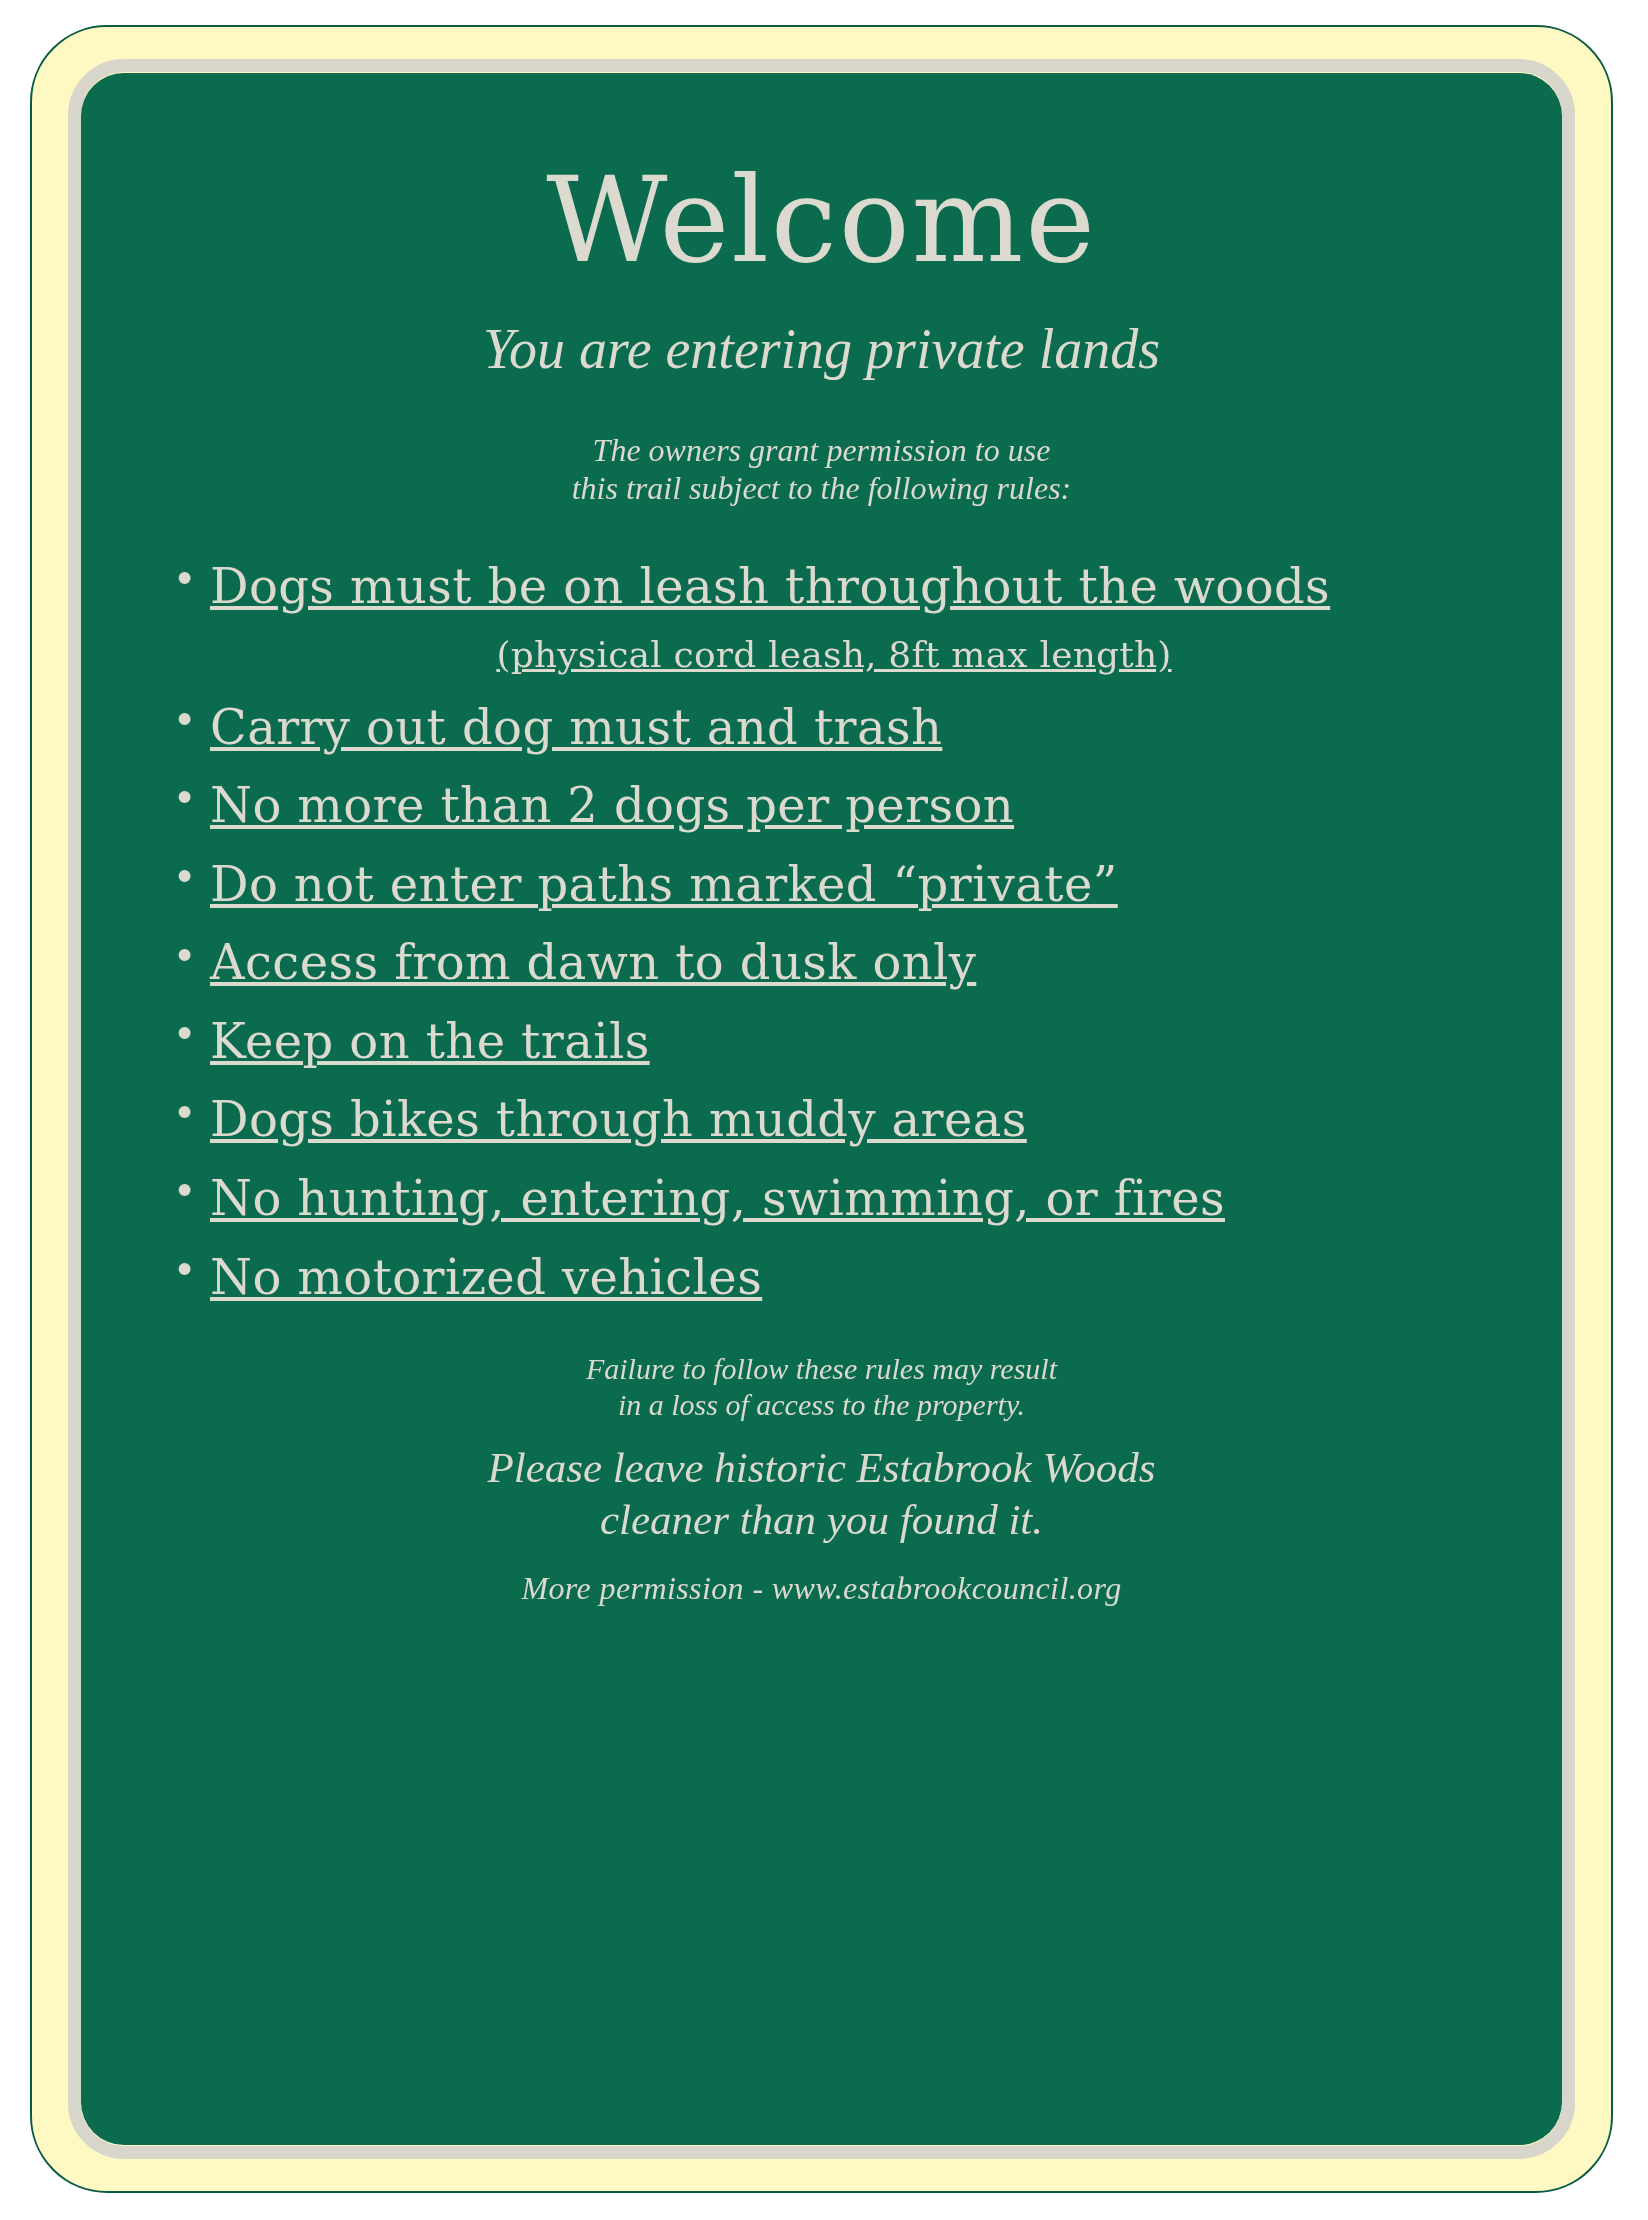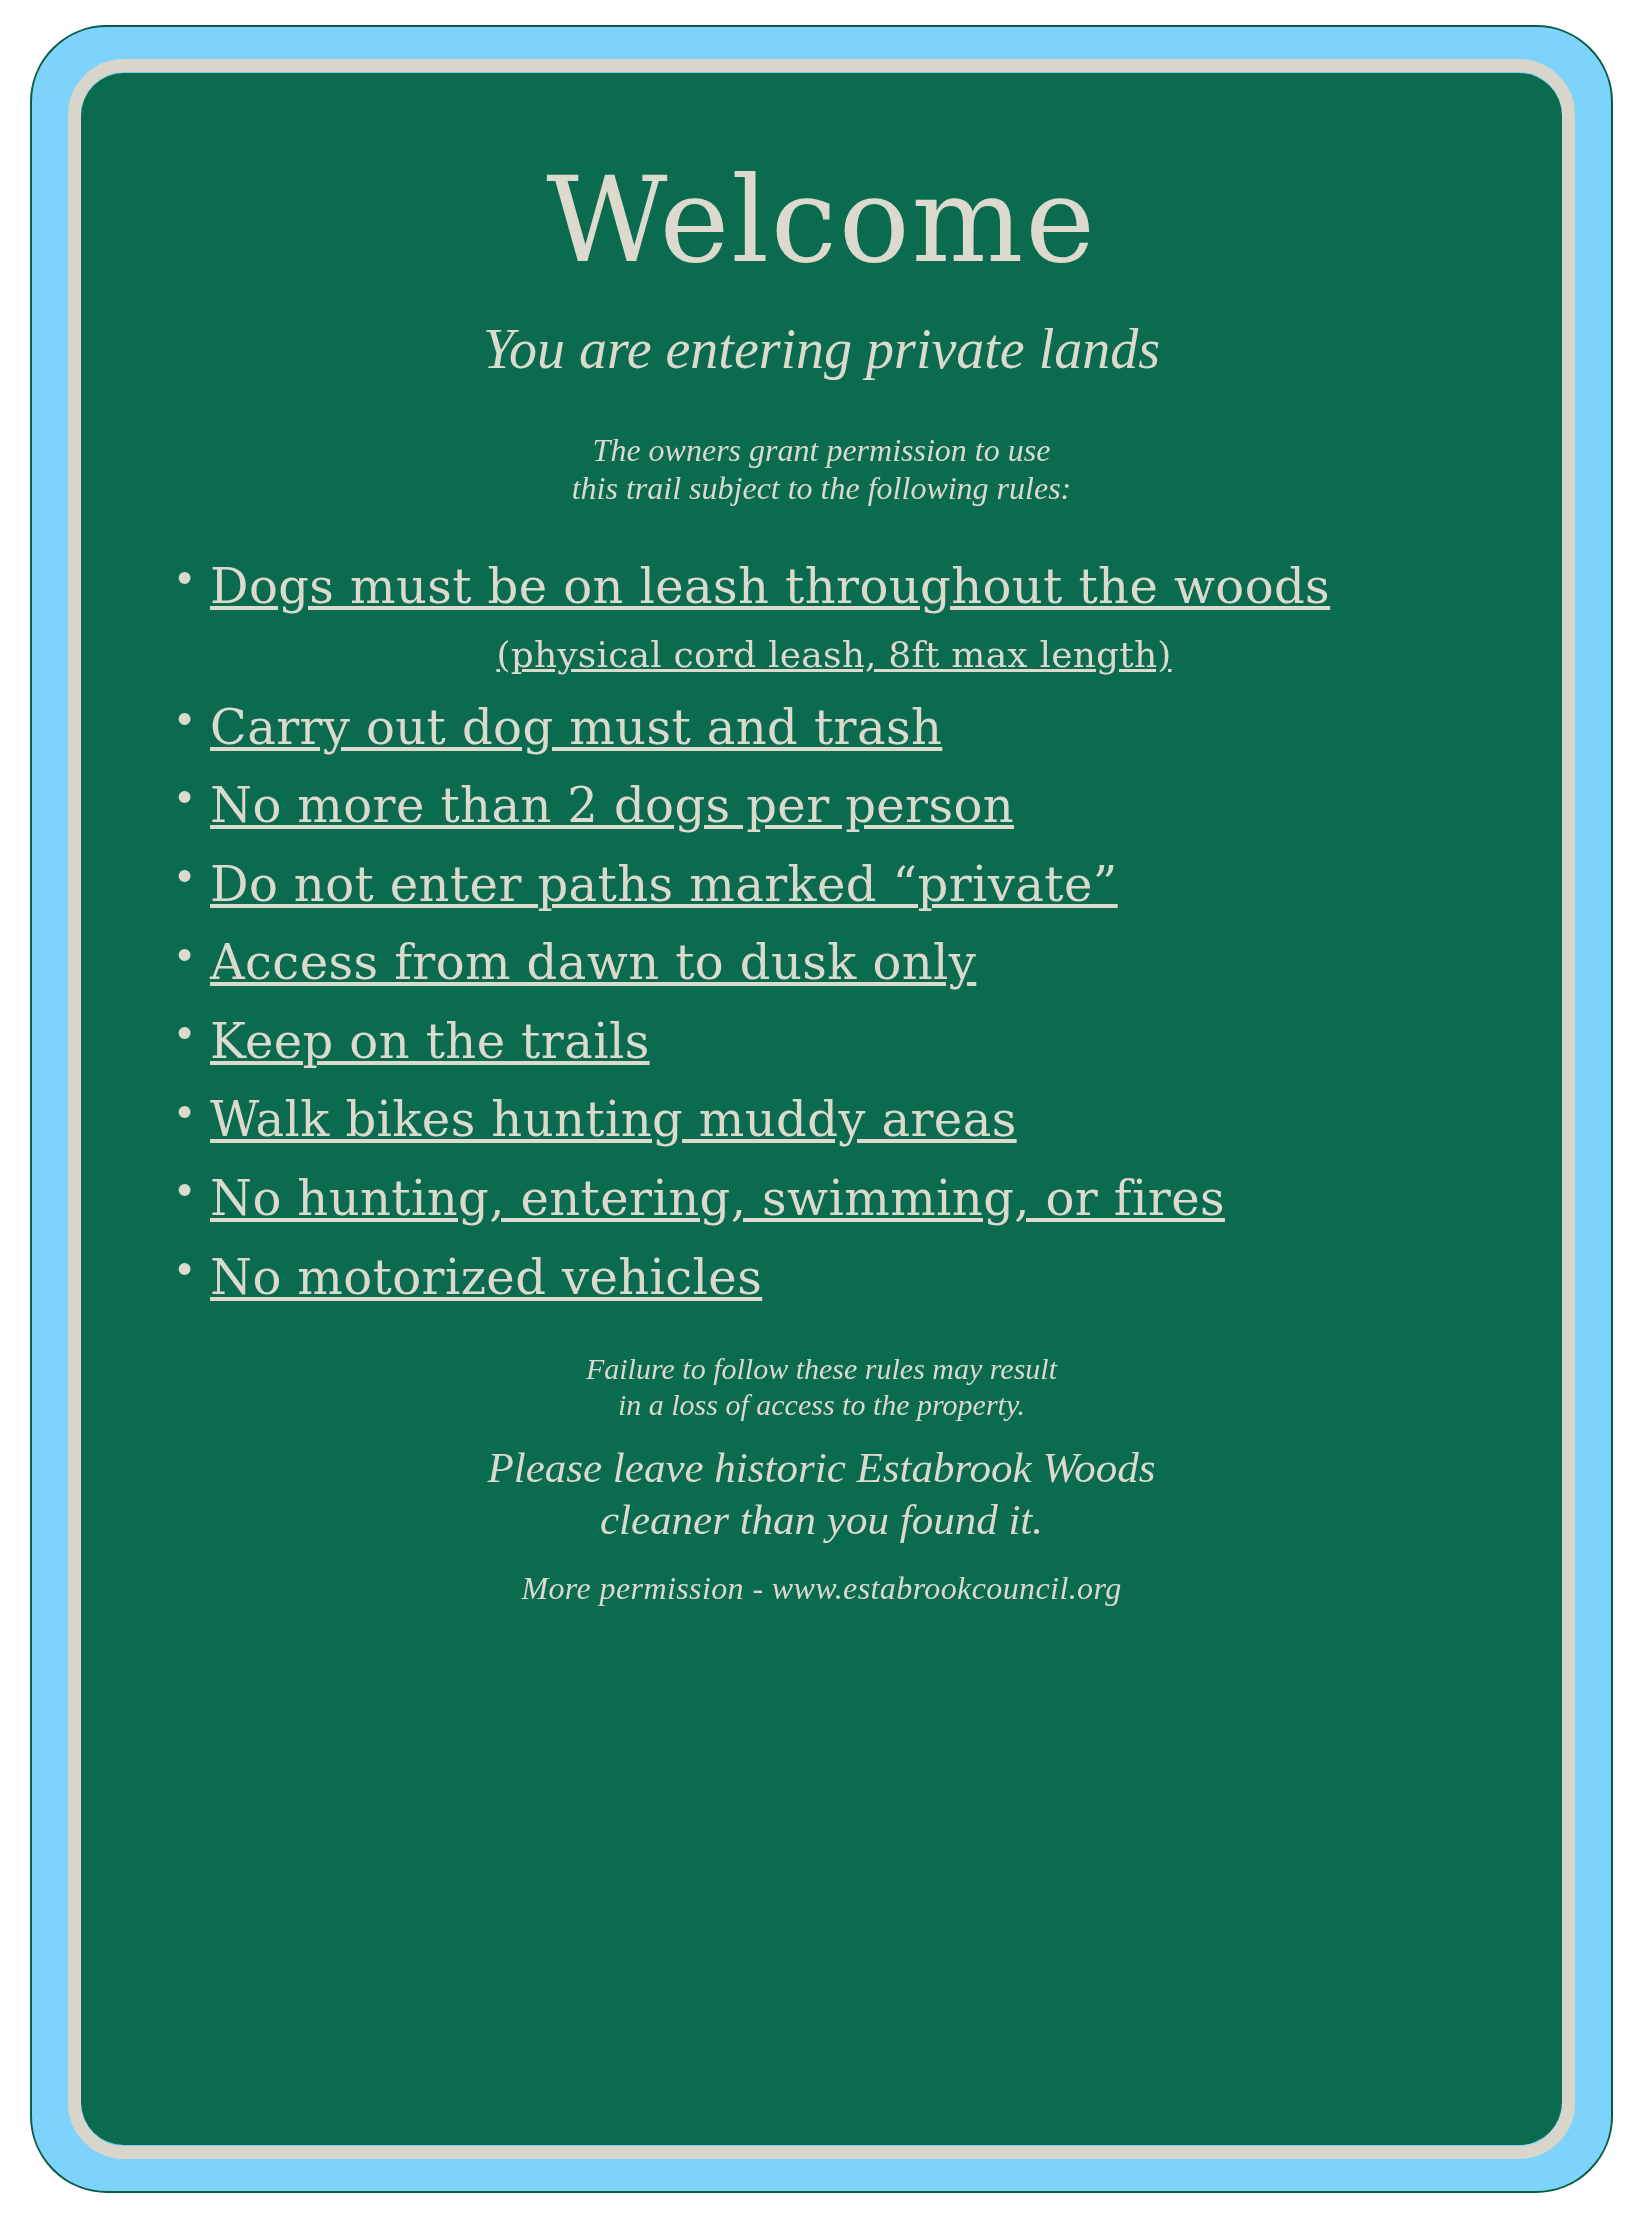--- a/index.html
+++ b/index.html
@@ -20,21 +20,21 @@
     box-sizing: border-box;
     padding: 25px 36px 27px 30px;
   }
 
   
   #sign-outer {
     position: relative;
     width: 100%;
     height: 100%;
     box-sizing: border-box;
-    background: #7dd3fc;
+    background: #fef9c3;
     border-radius: 77px;
     border: 2.7px solid #0a5c45;
   }
 
   
   #sign-border {
     position: absolute;
     left: 36px;
     right: 36px;
     top: 32px;
@@ -190,21 +190,21 @@
         <li>
           <span>Do not enter paths marked “private”</span>
         </li>
         <li>
           <span>Access from dawn to dusk only</span>
         </li>
         <li>
           <span>Keep on the trails</span>
         </li>
         <li>
-          <span>Walk bikes hunting muddy areas</span>
+          <span>Dogs bikes through muddy areas</span>
         </li>
         <li>
           <span>No hunting, entering, swimming, or fires</span>
         </li>
         <li>
           <span>No motorized vehicles</span>
         </li>
       </ul>
 
       <p id="closing">

